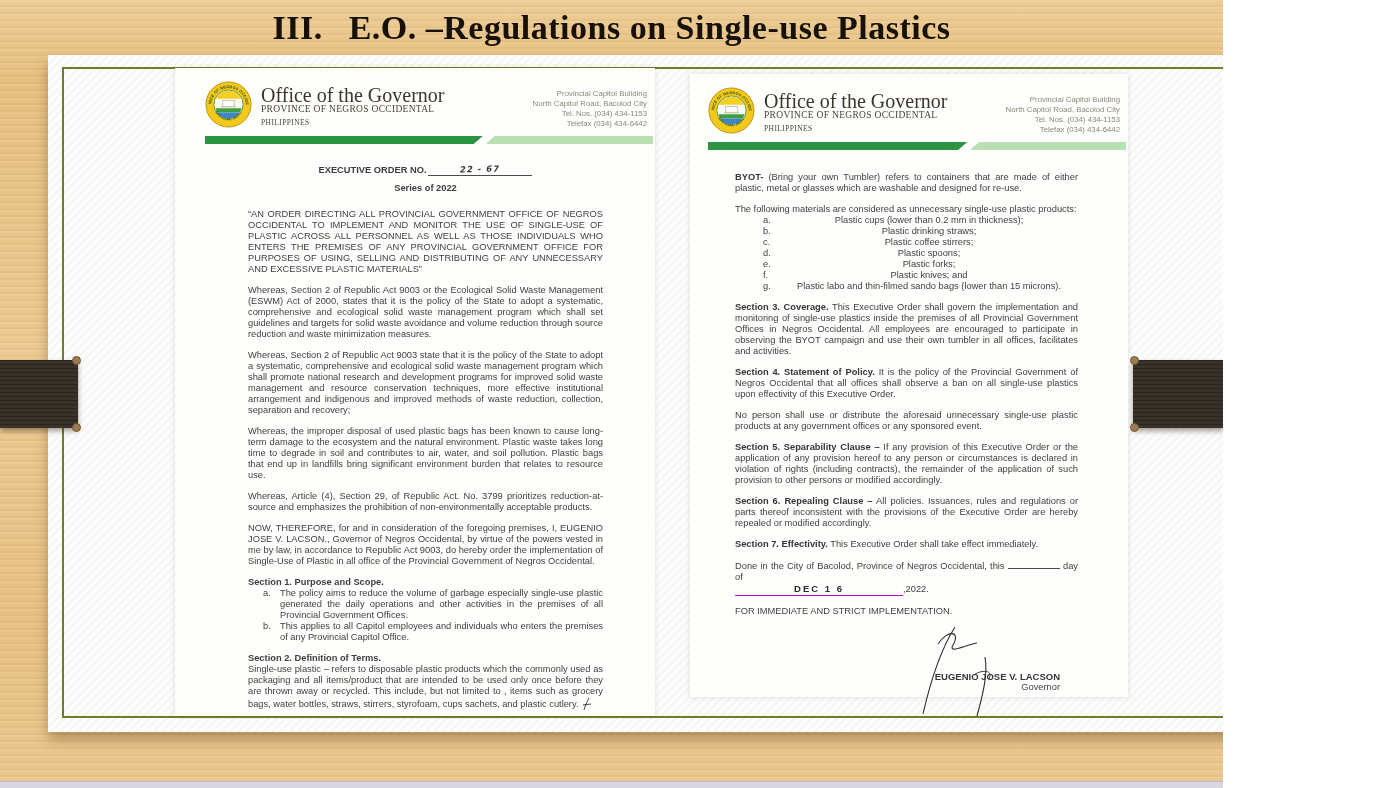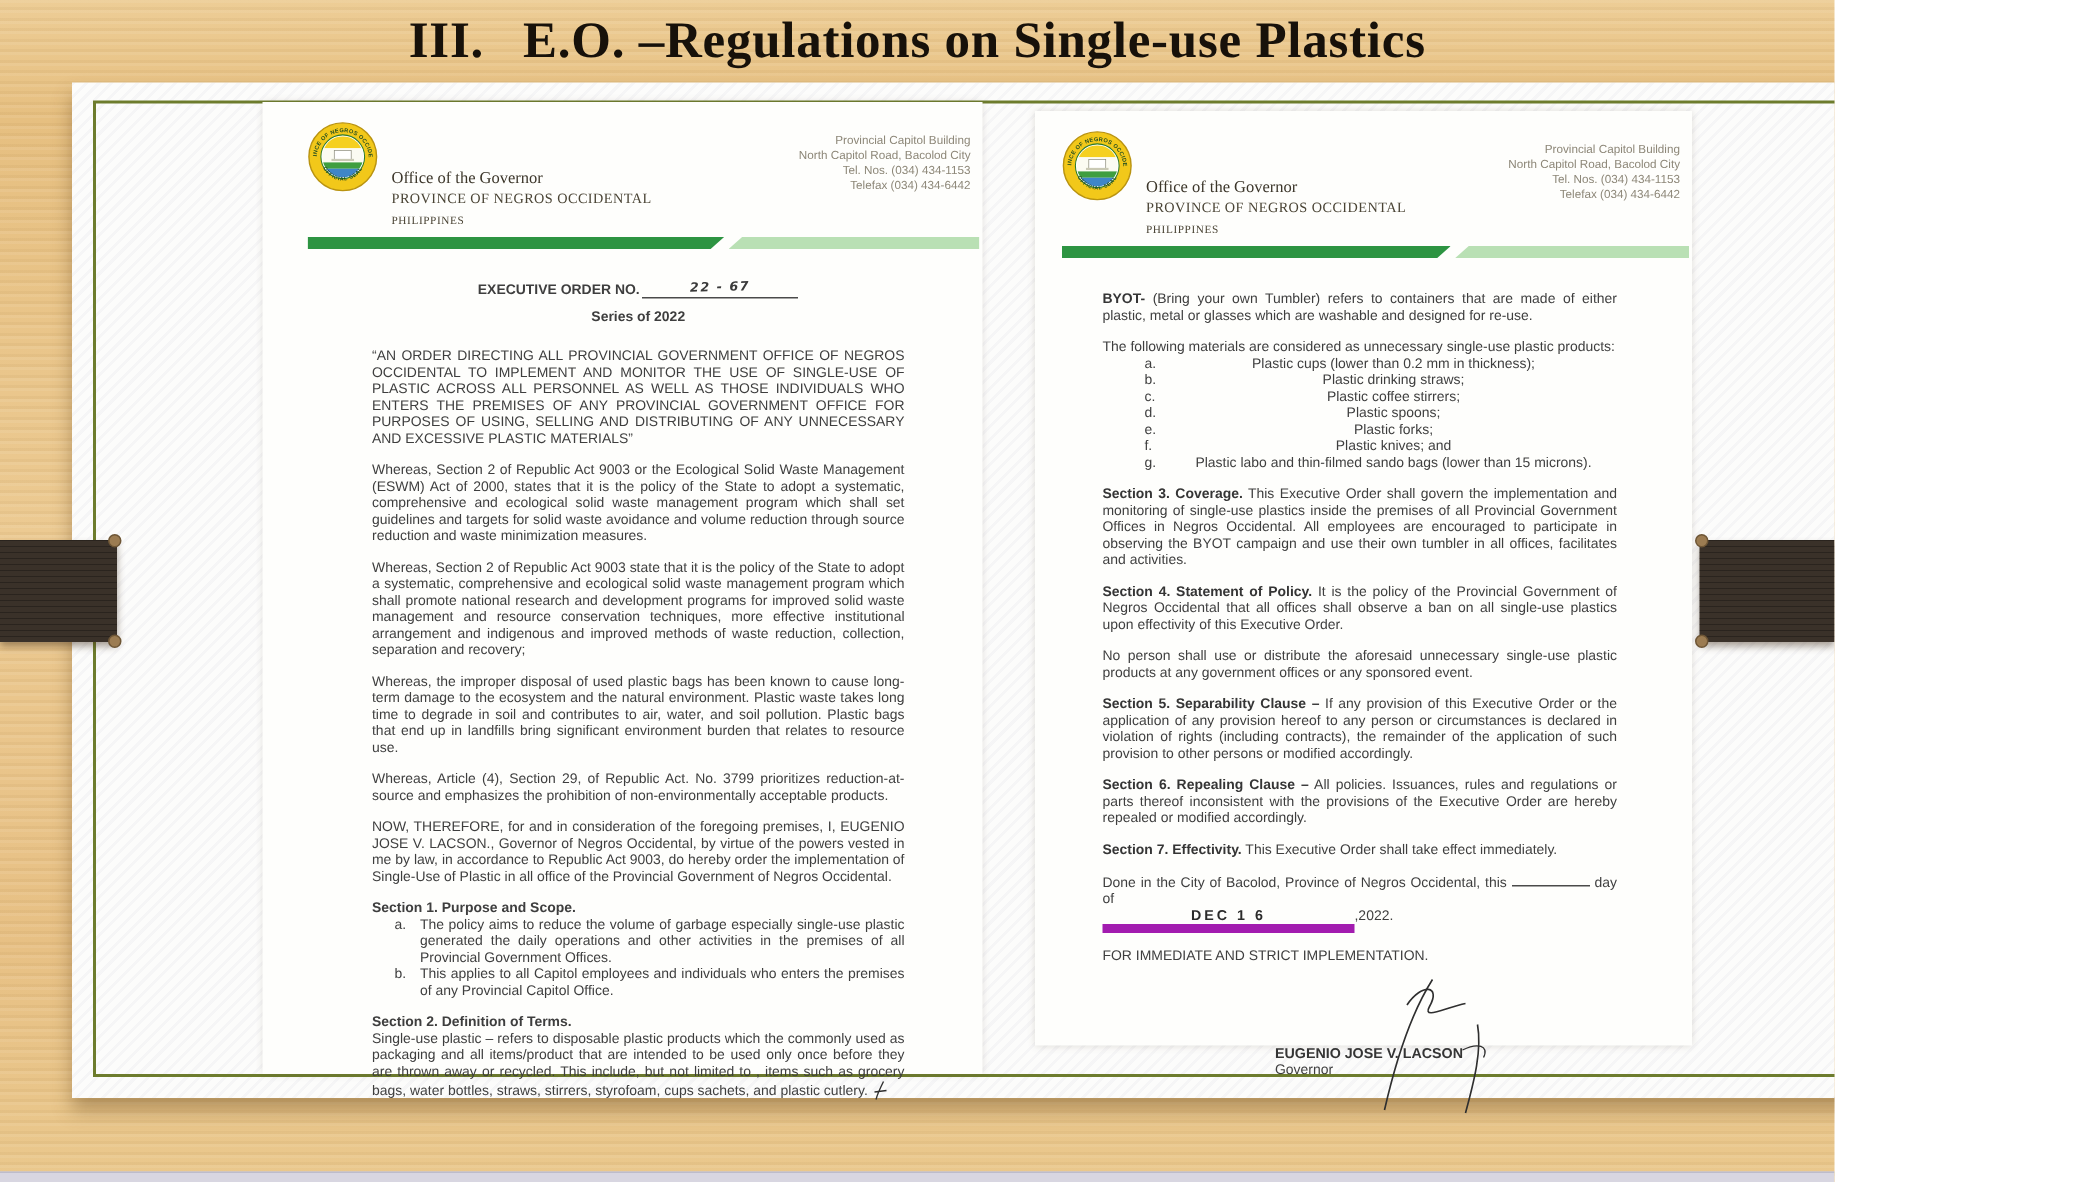--- a/index.html
+++ b/index.html
@@ -66,21 +66,21 @@
   }
   .page1 { left:175px; top:68px;  width:480px; height:648px; }
   .page2 { left:690px; top:74px;  width:438px; height:623px; }
 
   
   .letterhead { display:flex; align-items:flex-start; }
   .page1 .letterhead { padding:13px 8px 0 30px; }
   .page2 .letterhead { padding:13px 8px 0 18px; }
   .seal { width:47px; height:47px; flex:0 0 auto; }
   .lh-office { margin-left:9px; padding-top:6px; font-family:"Liberation Serif", serif; color:#403a2d; }
-  .lh-office .office-name { font-size:11px; line-height:16px; color:#3c362a;margin-top:24px; }
+  .lh-office .office-name { font-size:20px; line-height:16px; color:#3c362a; }
   .lh-office .office-prov { font-size:9.5px; line-height:12px; letter-spacing:.3px; color:#4a4435; }
   .lh-office .office-country { font-size:7.5px; margin-top:3px; letter-spacing:.4px; color:#4a4435; }
   .lh-contact {
     margin-left:auto; text-align:right; padding-top:8px;
     font-size:7.8px; line-height:10px; color:#8d8778;
   }
   .lh-bar { display:flex; height:8px; margin-top:7px; }
   .page1 .lh-bar { margin-left:30px; margin-right:2px; }
   .page2 .lh-bar { margin-left:18px; margin-right:2px; }
   .lh-bar .bar-dark {
@@ -122,30 +122,30 @@
   .materials .li-row { margin-left:28px; }
   .materials .li-text { text-align:center; }
 
   .sec-heading { font-weight:bold; }
   .mark-icon { display:inline-block; vertical-align:-4px; margin-left:3px; }
 
   
   .blank-short {
     display:inline-block; width:52px; border-bottom:1px solid #4a4a4a; height:9px;
   }
-  .stamp-line { display:inline-block; width:168px; border-bottom:6px solid #a21caf; text-align:center; }
+  .stamp-line { display:inline-block; width:168px; border-bottom:1px solid #a21caf; text-align:center; }
   .stamp {
     font-weight:bold; font-size:9.5px; letter-spacing:2px; color:#2b2b2b;
     font-family:"Liberation Sans", sans-serif;
   }
 
   
   .sig-block { position:relative; height:86px; margin-top:14px; }
   .sig-name-wrap {
-    position:absolute; right:18px; top:40px; width:210px; text-align:left;
+    position:absolute; right:18px; top:40px; width:210px; text-align:right;
   }
   .sig-name { font-weight:bold; font-size:9.5px; color:#353535; }
   .sig-title { font-size:9.3px; color:#3e3e3e; }
   .sig-svg { position:absolute; right:55px; top:-12px; }
 </style>
 </head>
 <body>
 
 <div class="slide">
 

